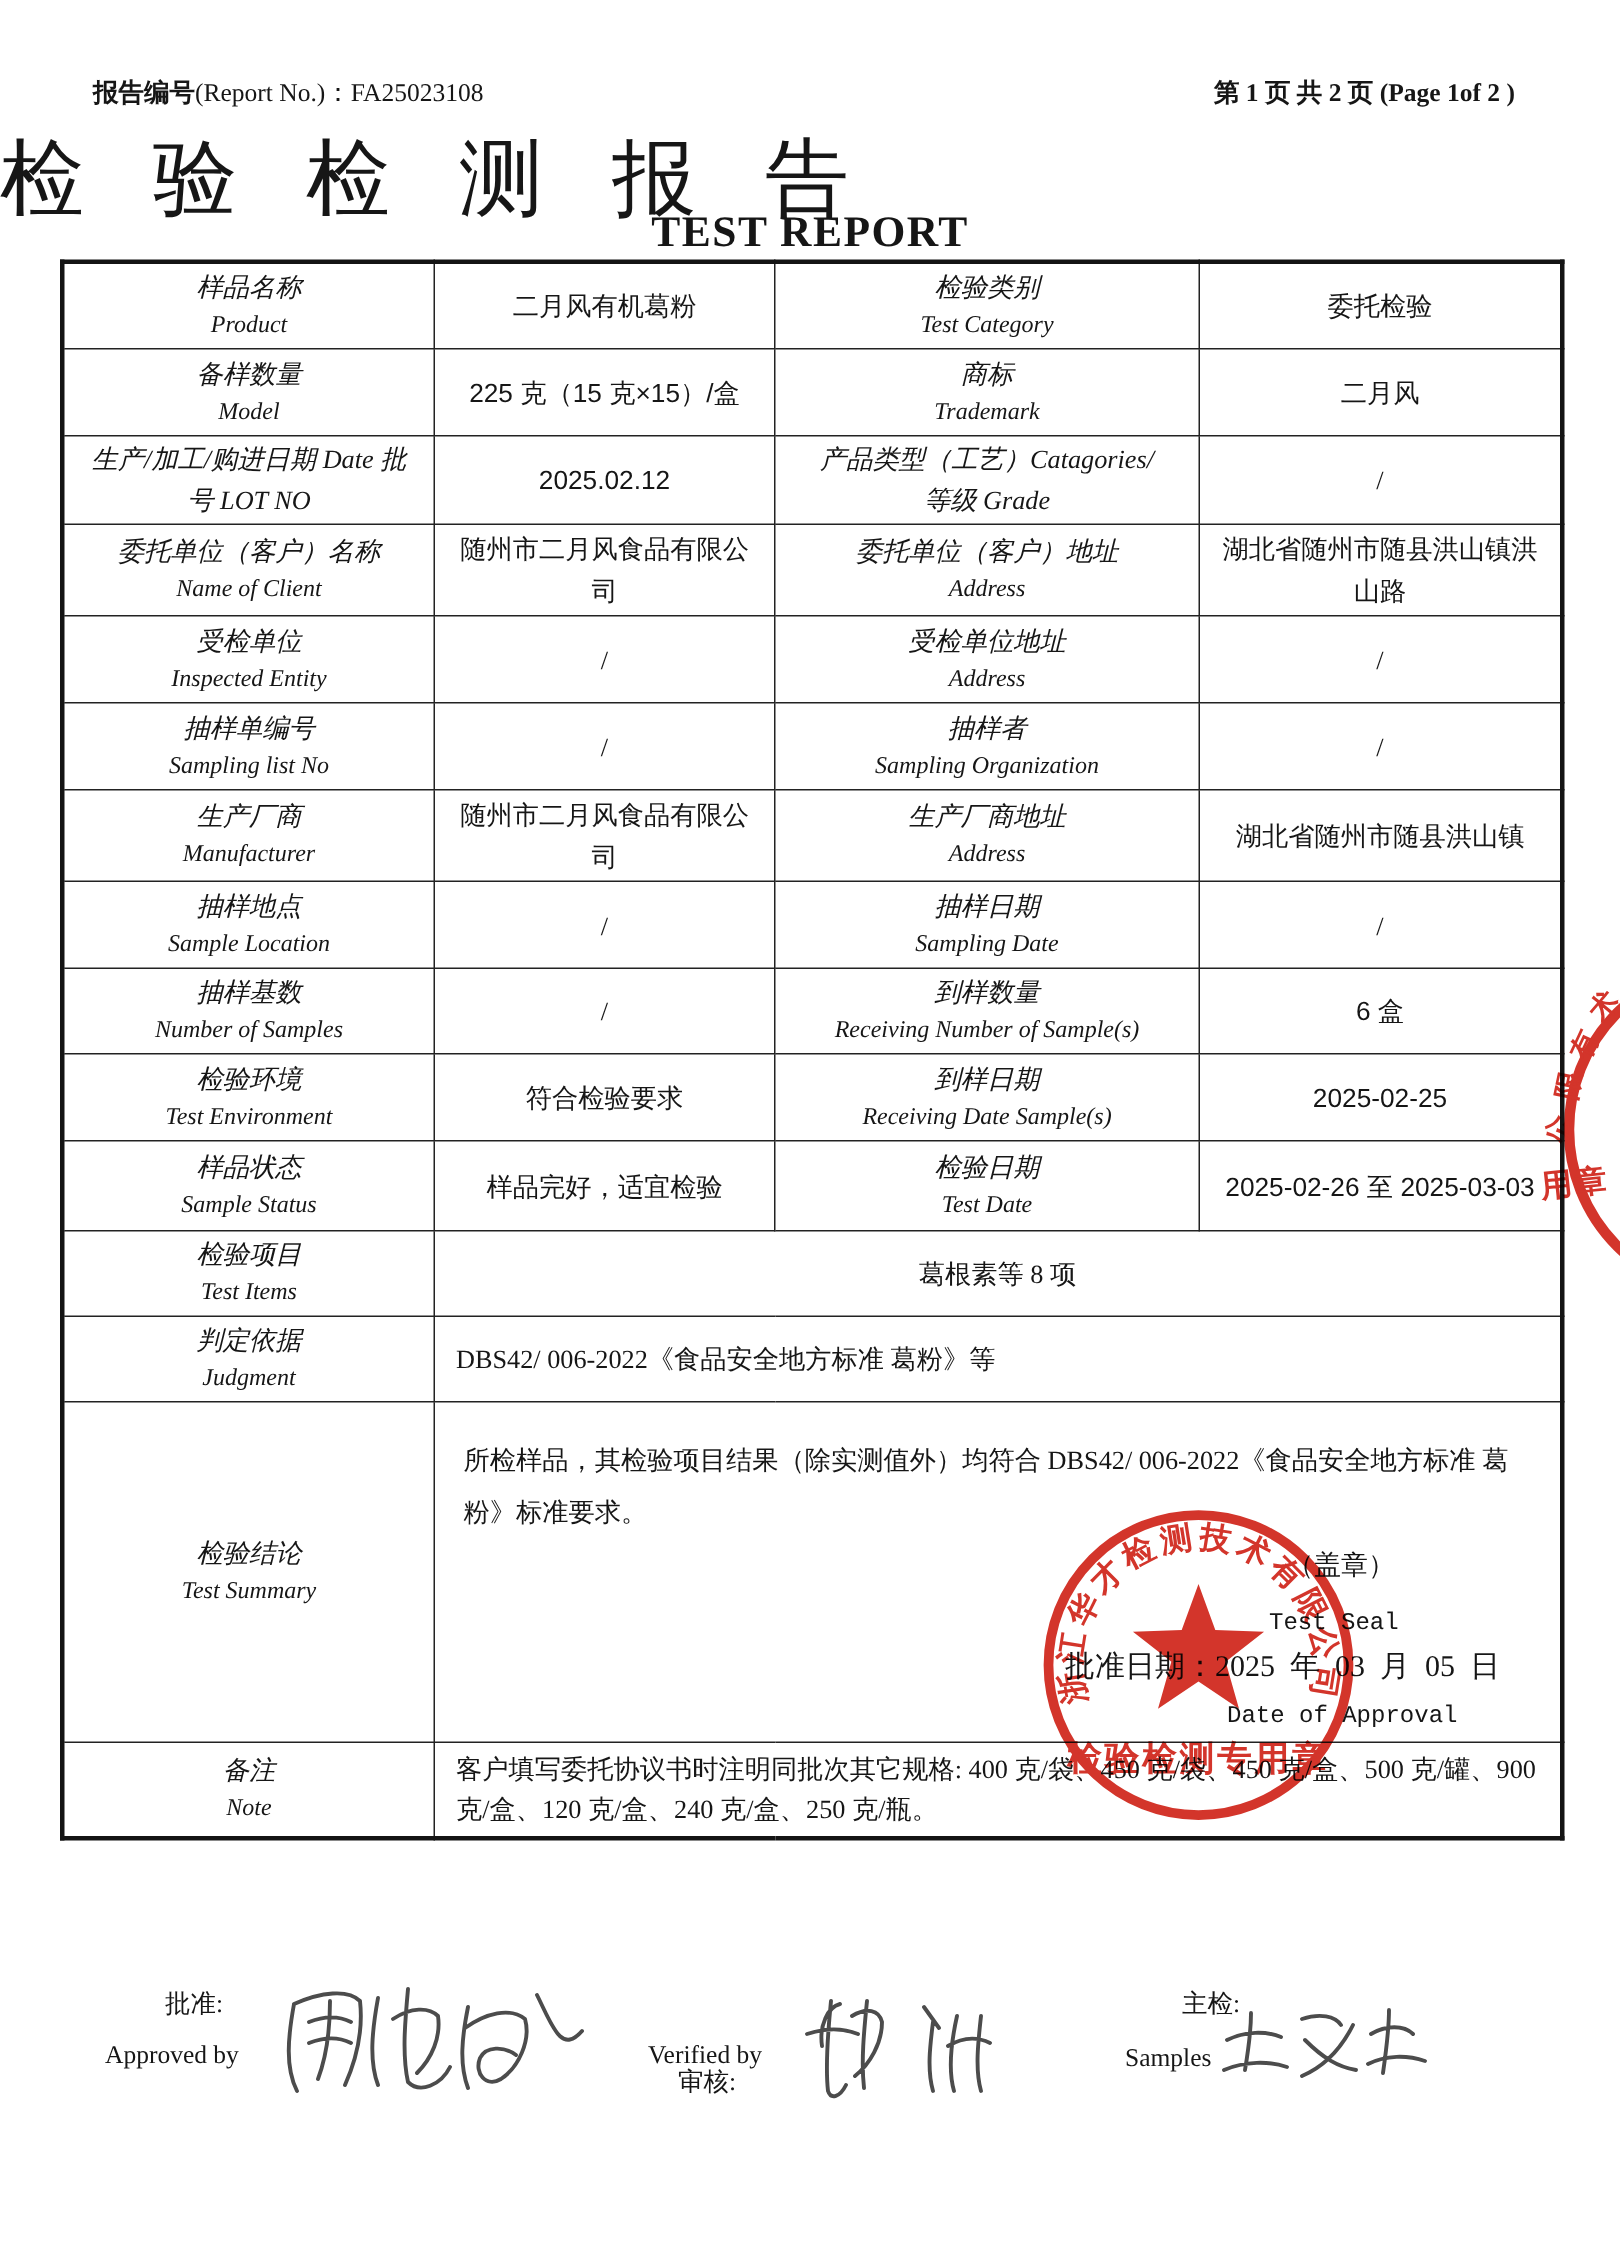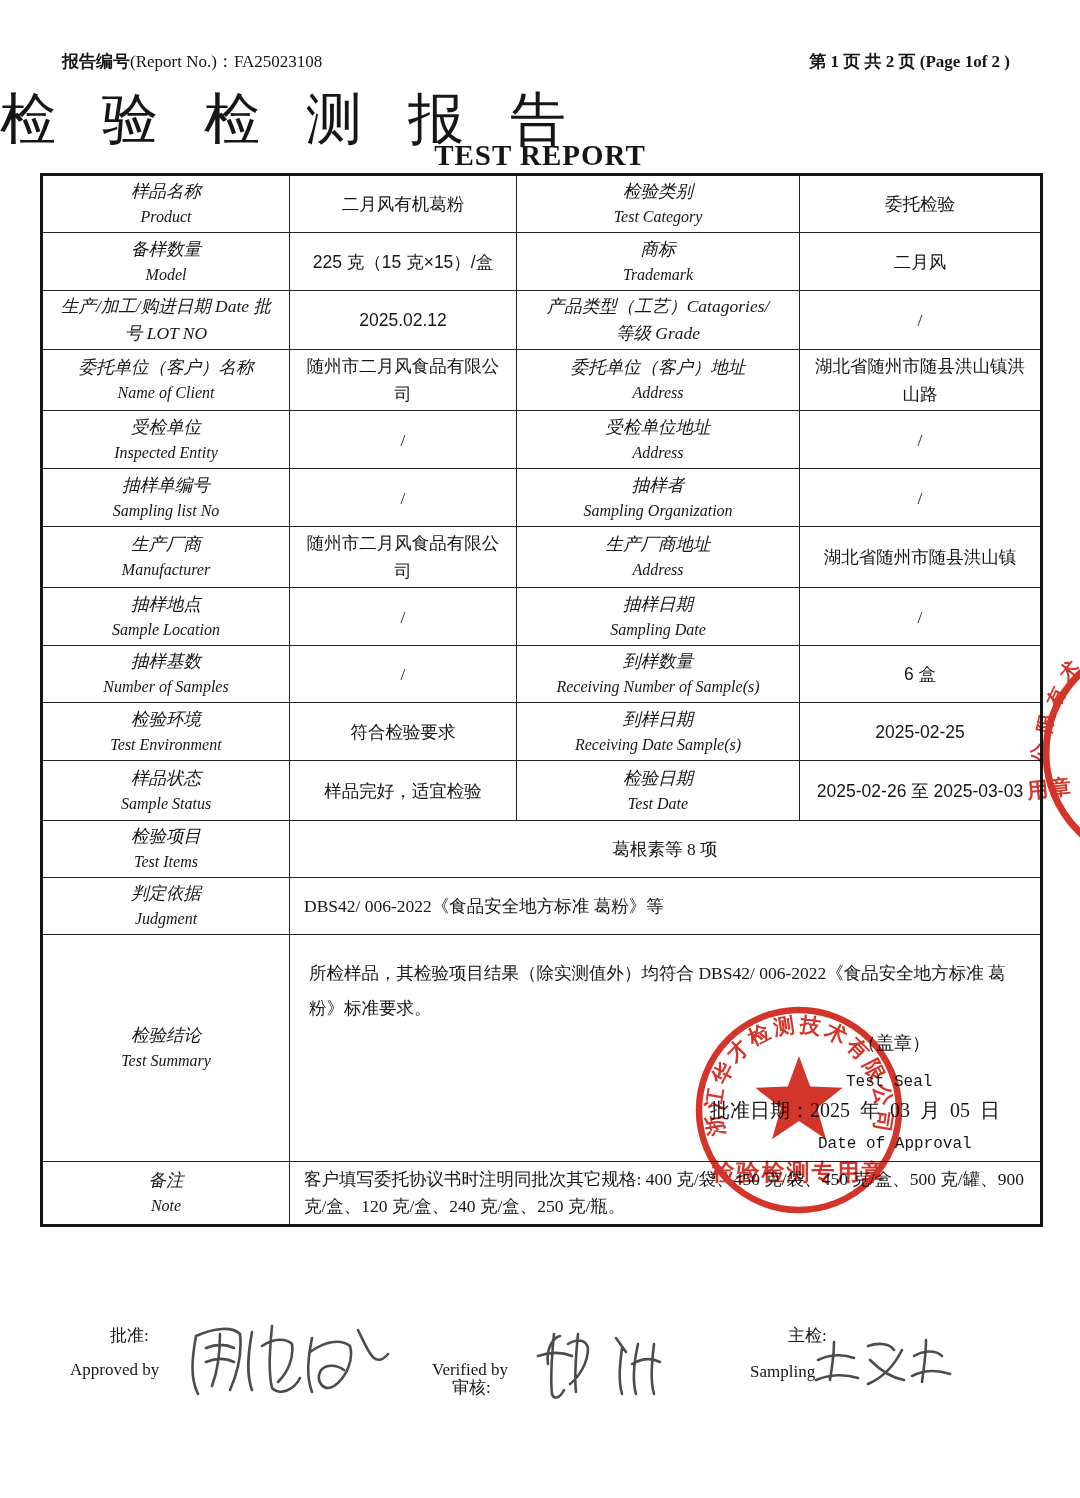--- a/index.html
+++ b/index.html
@@ -272,16 +272,16 @@
   <path d="M14 16 C10 38 8 58 16 74 M14 16 C32 8 50 6 58 14 C60 32 56 52 48 70 M24 28 C34 24 44 24 52 28 M24 42 C34 38 44 38 52 42 M38 14 C38 32 36 50 30 66 M70 12 C66 34 64 54 70 70 M80 26 C92 18 104 18 110 24 C112 38 106 52 96 62 M90 6 C88 28 86 50 90 68 C98 76 112 70 118 58 M130 18 C126 38 124 56 130 72 M128 32 C142 22 158 18 168 26 C172 40 164 58 152 66 C142 72 134 62 138 52 C142 44 154 44 162 50 M176 10 C186 30 192 50 206 34"></path>
 </svg>
 
 <div class="sig-zh" style="left:452px;top:1376px">审核:</div>
 <div class="sig-en" style="left:432px;top:1360px">Verified by</div>
 <svg class="sig-svg" style="left:526px;top:1328px" width="145" height="75" viewBox="0 0 145 75">
   <path d="M22 36 C20 22 26 10 34 8 M28 6 C26 26 24 48 26 66 C28 72 34 70 38 62 M12 28 C24 24 36 24 46 28 M42 16 C52 10 60 12 62 20 C62 34 54 48 44 56 M52 6 C50 26 48 46 50 64 M96 20 C94 36 92 52 96 66 M90 10 L100 24 M112 16 C108 34 106 52 110 66 M106 36 C116 30 126 30 134 34 M128 16 C126 34 124 52 128 66"></path>
 </svg>
 
 <div class="sig-zh" style="left:788px;top:1324px">主检:</div>
-<div class="sig-en" style="left:750px;top:1362px">Sampling</div>
+<div class="sig-en" style="left:750px;top:1362px">Samples</div>
 <svg class="sig-svg" style="left:810px;top:1332px" width="145" height="60" viewBox="0 0 145 60">
   <path d="M8 28 C20 22 34 22 44 26 M24 10 C24 24 22 36 20 48 M6 48 C20 42 36 42 48 46 M58 14 C70 10 80 12 84 18 M60 28 C72 40 82 46 94 48 M92 18 C84 34 72 46 58 52 M104 24 C114 18 126 18 132 24 M116 8 C116 22 114 36 112 50 M102 44 C114 38 128 38 140 42"></path>
 </svg>
 
 </body></html>

